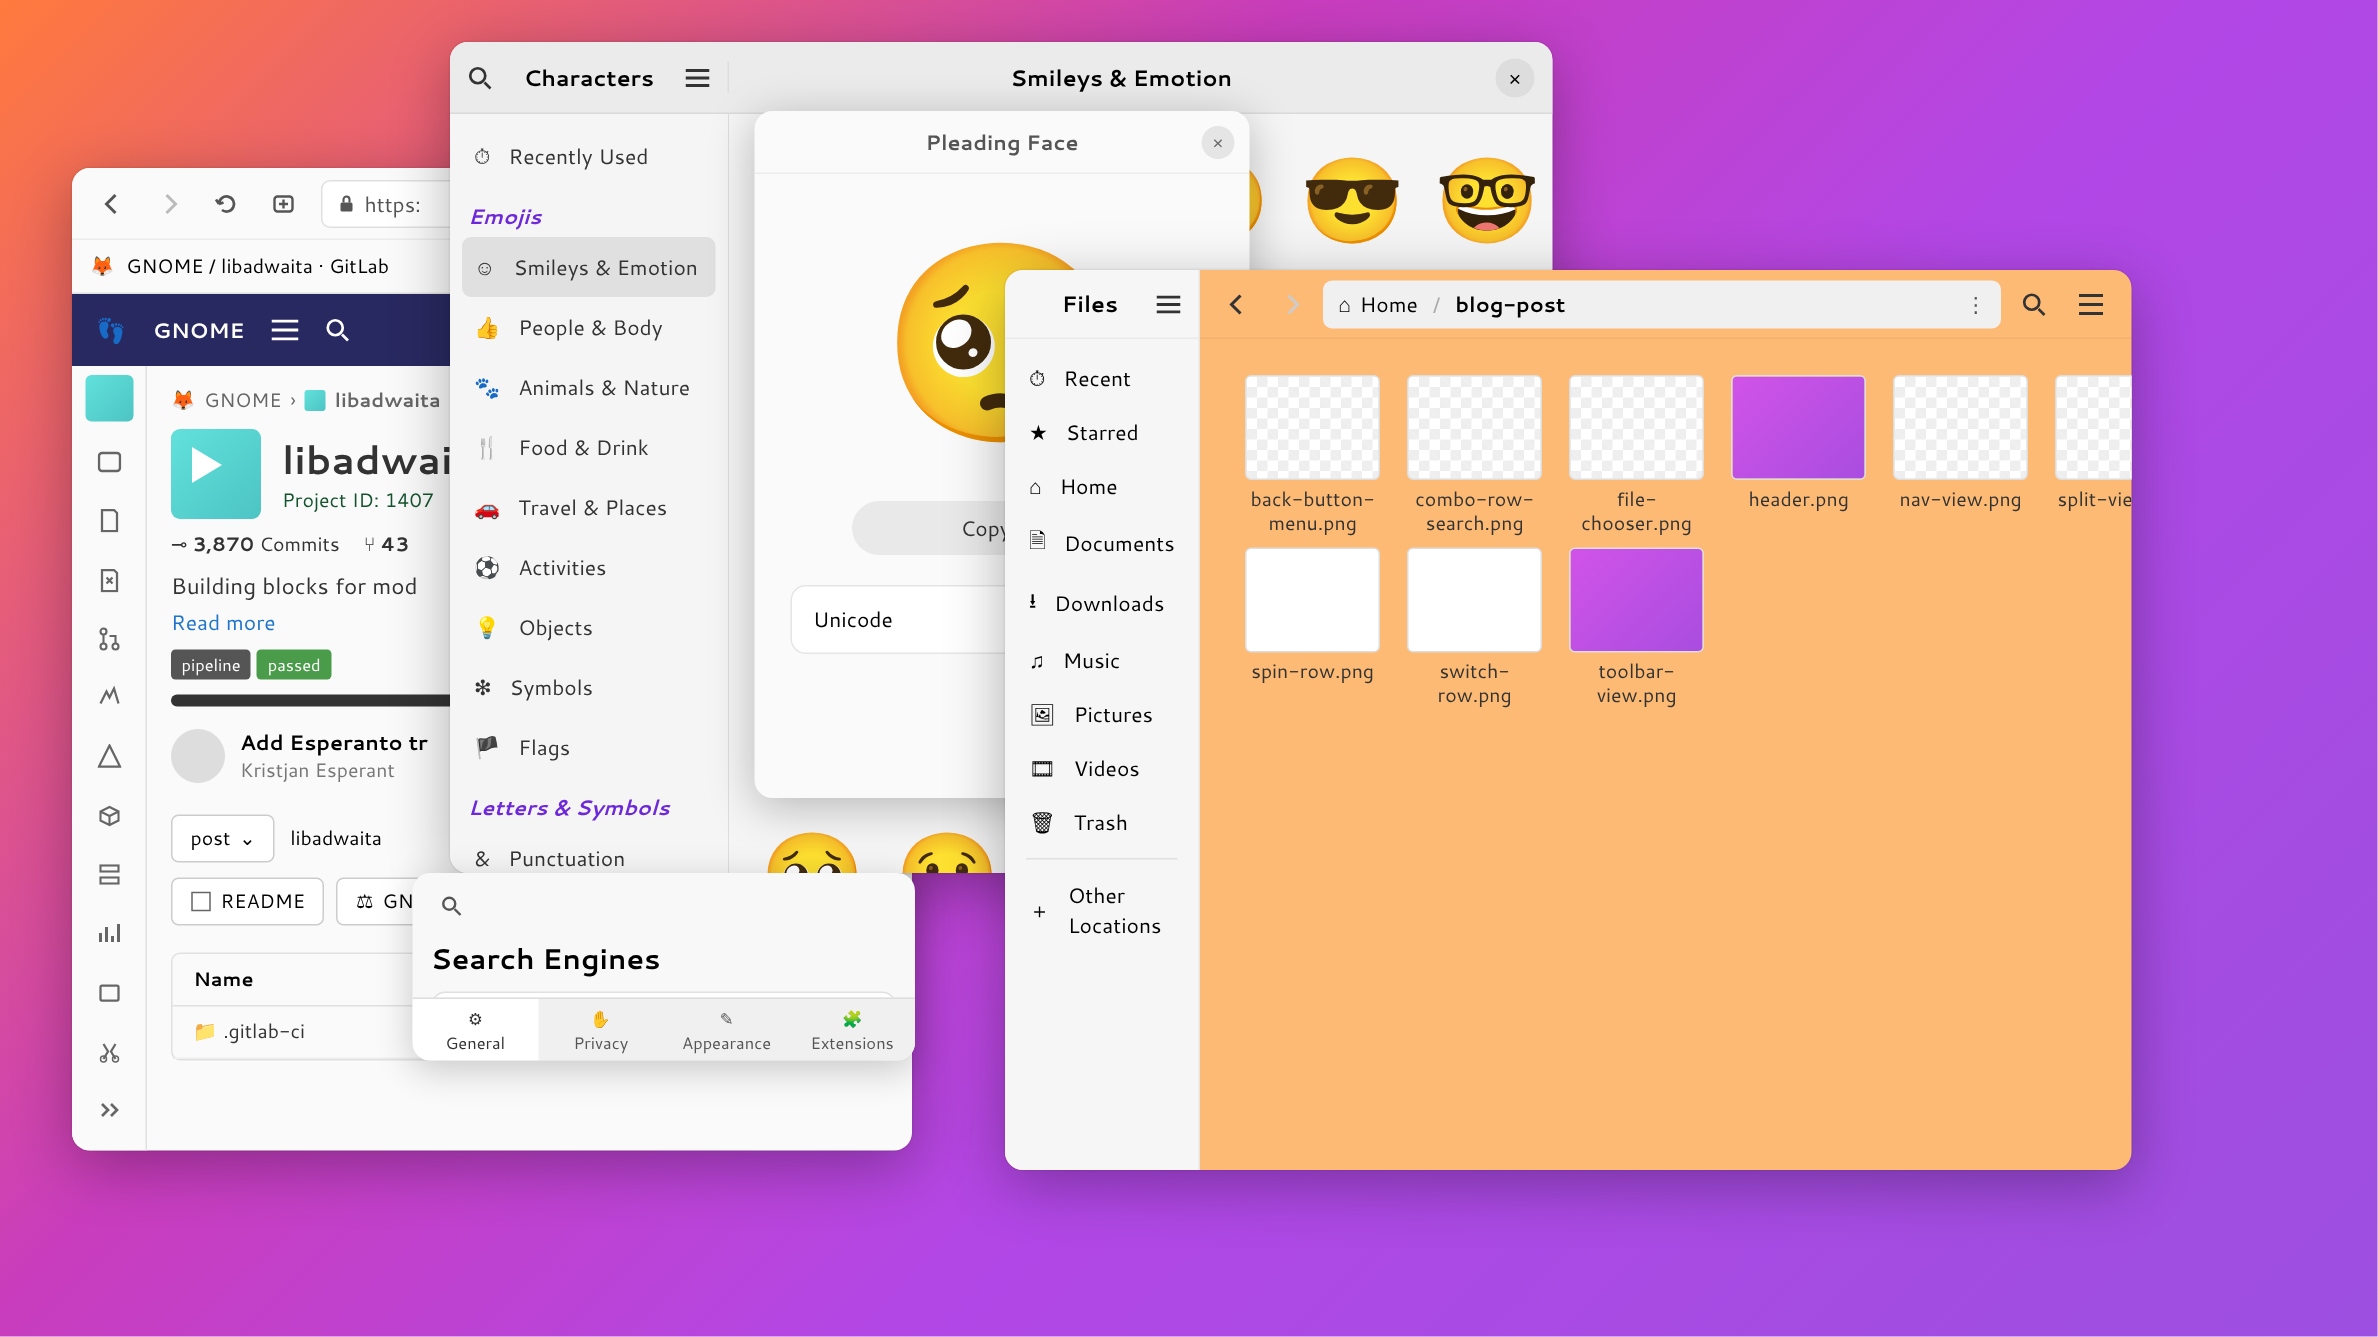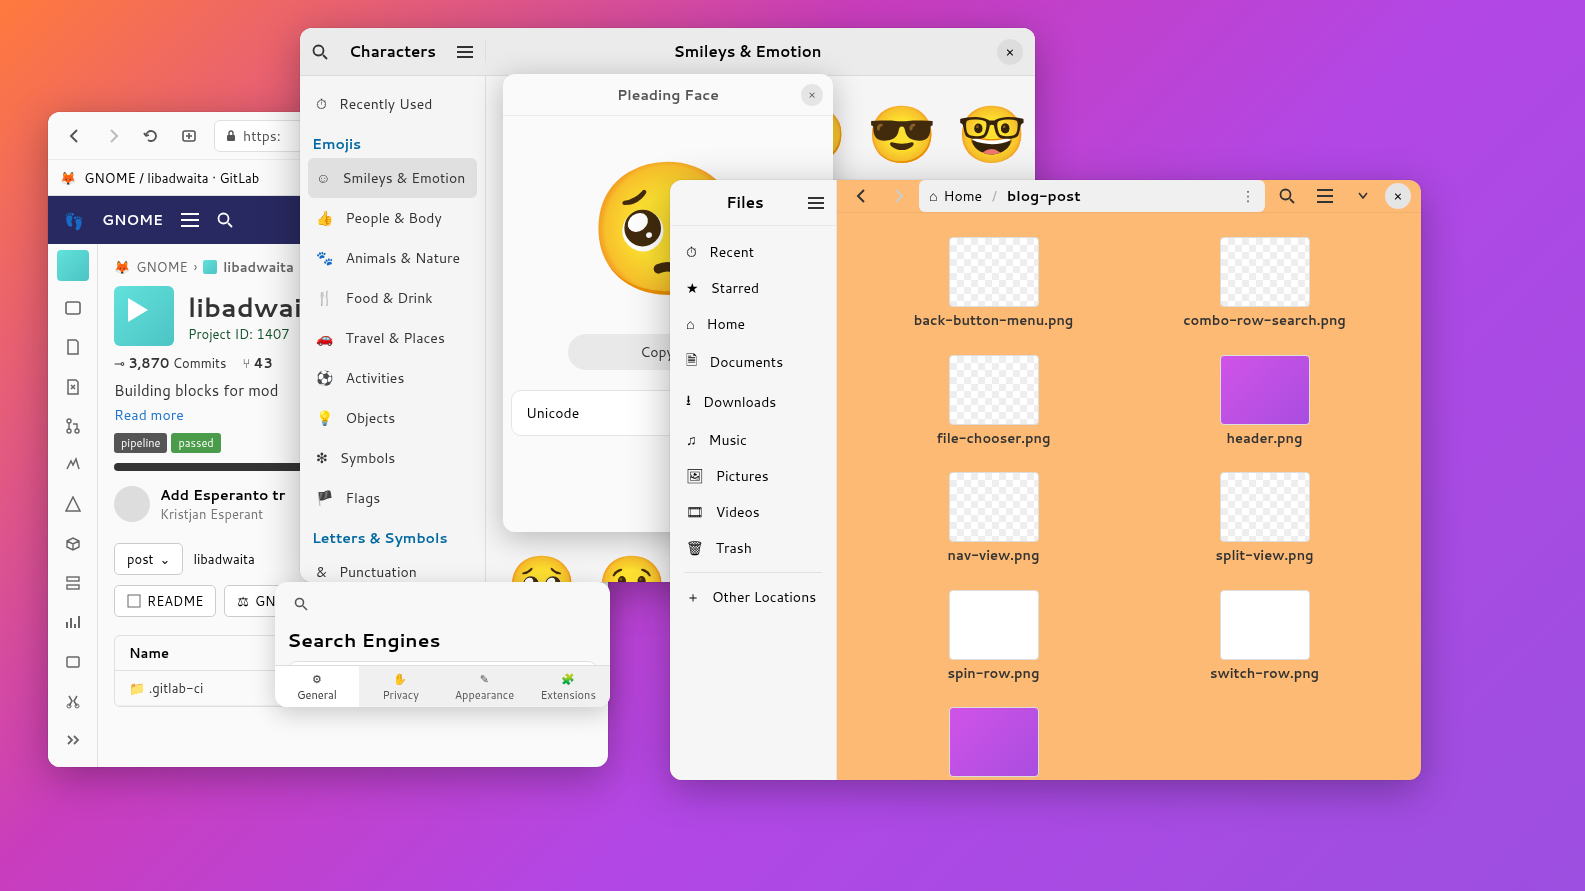--- a/index.html
+++ b/index.html
@@ -53,32 +53,32 @@
 .ch-head{height:48px;display:flex;align-items:center;border-bottom:1px solid rgba(0,0,0,0.07);background:#ebebeb;}
 .ch-head-left{width:186px;display:flex;align-items:center;justify-content:space-between;padding:0 12px;border-right:1px solid #ddd;}
 .ch-head-title{font-weight:600;font-size:15px;flex:1;text-align:center;}
 .ch-head-right{flex:1;display:flex;align-items:center;padding:0 12px;}
 .ch-head-main{flex:1;text-align:center;font-weight:600;font-size:15px;}
 .ch-close{width:26px;height:26px;border-radius:50%;background:#ddd;display:flex;align-items:center;justify-content:center;font-size:14px;}
 .ch-body{display:flex;height:calc(100% - 48px);}
 .ch-sidebar{width:186px;background:#f5f5f5;border-right:1px solid #ddd;overflow:auto;padding:8px;}
 .ch-item{display:flex;align-items:center;gap:12px;padding:10px 8px;font-size:14px;border-radius:6px;color:#333;}
 .ch-item.active{background:#e0e0e0;}
-.ch-section{font-weight:600;font-size:14px;padding:10px 4px 4px;color:#0369a1;}
+.ch-section{font-weight:600;font-size:14px;padding:10px 4px 4px;color:#6d28d9;font-style:italic;}
 .ch-grid{flex:1;padding:16px;display:grid;grid-template-columns:repeat(6,80px);gap:10px;overflow:hidden;}
 .ch-cell{width:80px;height:80px;display:flex;align-items:center;justify-content:center;font-size:56px;}
 
 
 .plead{left:503px;top:74px;width:330px;height:458px;background:#fafafa;border-radius:12px;box-shadow:0 6px 30px rgba(0,0,0,0.25);}
 .pl-head{height:42px;display:flex;align-items:center;justify-content:center;position:relative;border-bottom:1px solid rgba(0,0,0,0.06);}
 .pl-title{font-weight:600;font-size:14px;color:#555;}
 .pl-close{position:absolute;right:10px;width:22px;height:22px;border-radius:50%;background:#e5e5e5;display:flex;align-items:center;justify-content:center;font-size:12px;color:#666;}
 .pl-emoji{text-align:center;font-size:130px;padding:16px 0 6px;}
 .pl-btn{margin:12px auto;width:200px;border-radius:18px;background:#e9e9e9;padding:8px 0;text-align:center;font-size:14px;font-weight:500;color:#333;}
-.pl-row{margin:20px 8px 0;background:#fff;border:1px solid #e5e5e5;border-radius:10px;padding:12px 14px;display:flex;justify-content:space-between;align-items:center;font-size:14px;}
+.pl-row{margin:20px 24px 0;background:#fff;border:1px solid #e5e5e5;border-radius:10px;padding:12px 14px;display:flex;justify-content:space-between;align-items:center;font-size:14px;}
 
 
 .sett{left:275px;top:582px;width:335px;height:125px;background:#f8f8f8;border-radius:12px;box-shadow:0 6px 25px rgba(0,0,0,0.2);}
 .sett-top{padding:8px 12px 0;}
 .sett-find{width:28px;height:28px;display:flex;align-items:center;justify-content:center;}
 .sett-title{font-weight:600;font-size:19px;padding:8px 12px;}
 .sett-card{margin:0 12px;background:#fff;border:1px solid #e0e0e0;border-radius:10px;height:34px;}
 .sett-tabs{position:absolute;left:0;right:0;bottom:0;height:42px;display:flex;background:#f0f0f0;border-top:1px solid #ddd;}
 .sett-tab{flex:1;display:flex;flex-direction:column;align-items:center;justify-content:center;font-size:11px;color:#555;}
 .sett-tab.active{background:#fff;color:#333;}
@@ -94,21 +94,21 @@
 .fl-main{flex:1;display:flex;flex-direction:column;}
 .fl-toolbar{height:46px;display:flex;align-items:center;padding:0 10px;gap:6px;border-bottom:1px solid rgba(0,0,0,0.05);}
 .fl-nav{width:30px;height:30px;display:flex;align-items:center;justify-content:center;color:#555;}
 .fl-nav.dis{color:#ccc;}
 .fl-path{flex:1;background:#f0f0f0;border-radius:6px;height:32px;display:flex;align-items:center;padding:0 10px;gap:10px;font-size:14px;}
 .fl-path-seg{display:flex;align-items:center;gap:6px;}
 .fl-path-seg.active{font-weight:600;}
 .fl-vdots{color:#555;}
 .fl-tool{width:32px;height:32px;display:flex;align-items:center;justify-content:center;}
 .fl-close{width:26px;height:26px;border-radius:50%;background:#e5e5e5;display:flex;align-items:center;justify-content:center;font-size:14px;}
-.fl-grid{padding:24px 30px;display:grid;grid-template-columns:repeat(2,1fr);gap:26px 18px;align-content:start;font-weight:bold;}
+.fl-grid{padding:24px 30px;display:grid;grid-template-columns:repeat(6,1fr);gap:8px 18px;align-content:start;}
 .fl-file{display:flex;flex-direction:column;align-items:center;gap:6px;}
 .fl-thumb{width:90px;height:70px;background:#f0f0f0;border:1px solid #ddd;border-radius:4px;background-image:linear-gradient(45deg,#eee 25%,transparent 25%,transparent 75%,#eee 75%),linear-gradient(45deg,#eee 25%,#fff 25%,#fff 75%,#eee 75%);background-size:14px 14px;background-position:0 0,7px 7px;}
 .fl-thumb.plain{background:#fff;}
 .fl-thumb.hdr{background:linear-gradient(135deg,#d153e8,#a94de0);}
 .fl-fname{font-size:13px;text-align:center;color:#333;line-height:1.2;}
 .fl-thumb.doc{background:#fff;display:flex;flex-direction:column;padding:10px;gap:3px;}
 .fl-thumb.doc .line{height:3px;background:#ddd;width:90%;}
 svg{display:block;}
 </style>
 </head>

